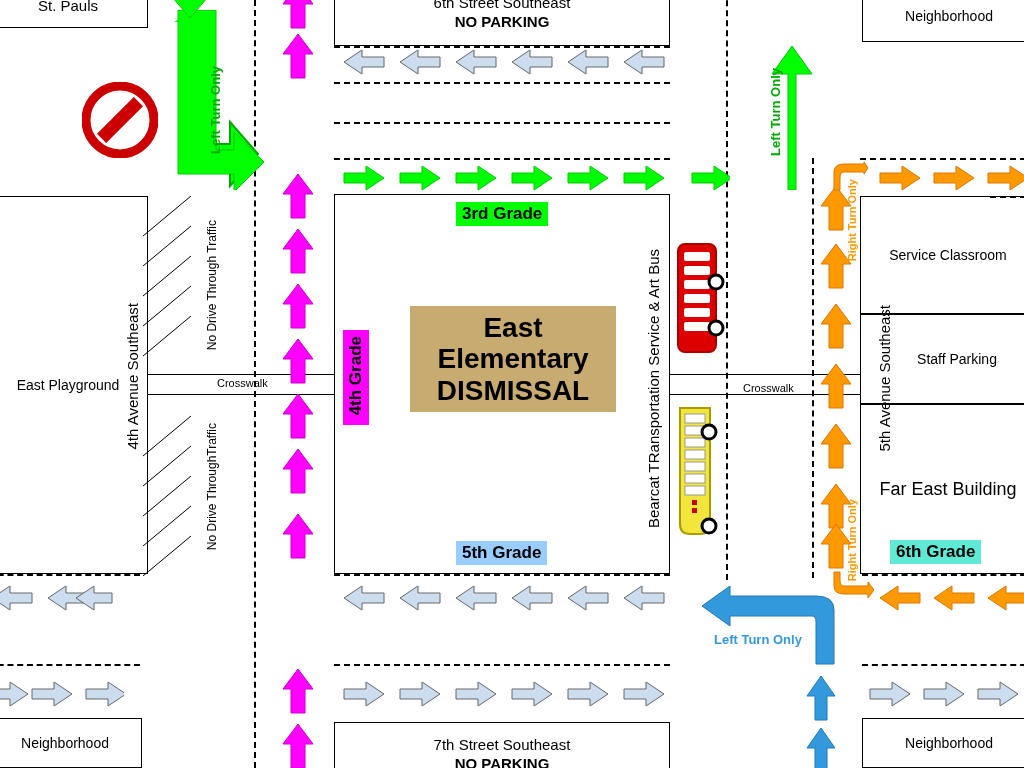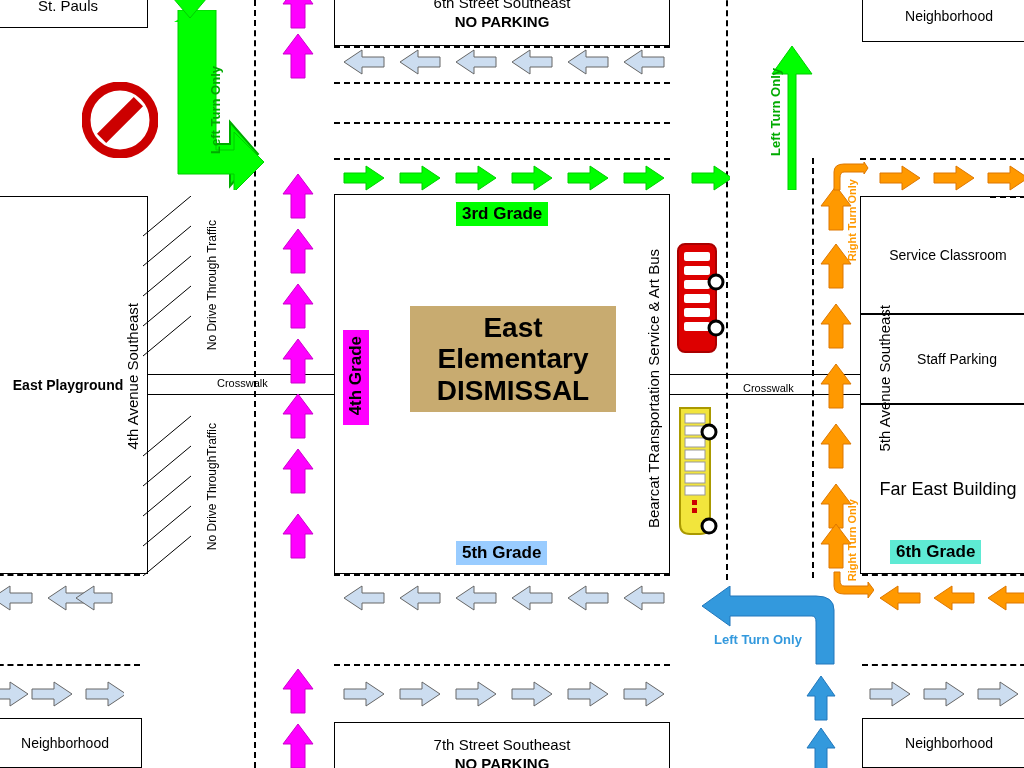--- a/index.html
+++ b/index.html
@@ -95,21 +95,21 @@
   <div class="abs box" style="left:862px; top:-10px; width:174px; height:52px;">
     <span style="font-size:14px;">Neighborhood</span>
   </div>
 
   <div class="abs box multiline" style="left:334px; top:722px; width:336px; height:66px;">
     <div style="font-size:15px;">7th Street Southeast</div>
     <div style="font-weight:bold; font-size:15px;">NO PARKING</div>
   </div>
 
   <div class="abs box" style="left:-12px; top:196px; width:160px; height:378px;">
-    <span style="font-size:14px; line-height:1.3;font-weight:bold;">
+    <span style="font-size:14px; line-height:1.3;">
       <span>East Playground</span>
     </span>
   </div>
 
   <svg class="abs" style="left:143px; top:196px;" width="50" height="380">
     <g stroke="#000" stroke-width="1">
       <line x1="0" y1="40" x2="48" y2="0"></line>
       <line x1="0" y1="70" x2="48" y2="30"></line>
       <line x1="0" y1="100" x2="48" y2="60"></line>
       <line x1="0" y1="130" x2="48" y2="90"></line>

